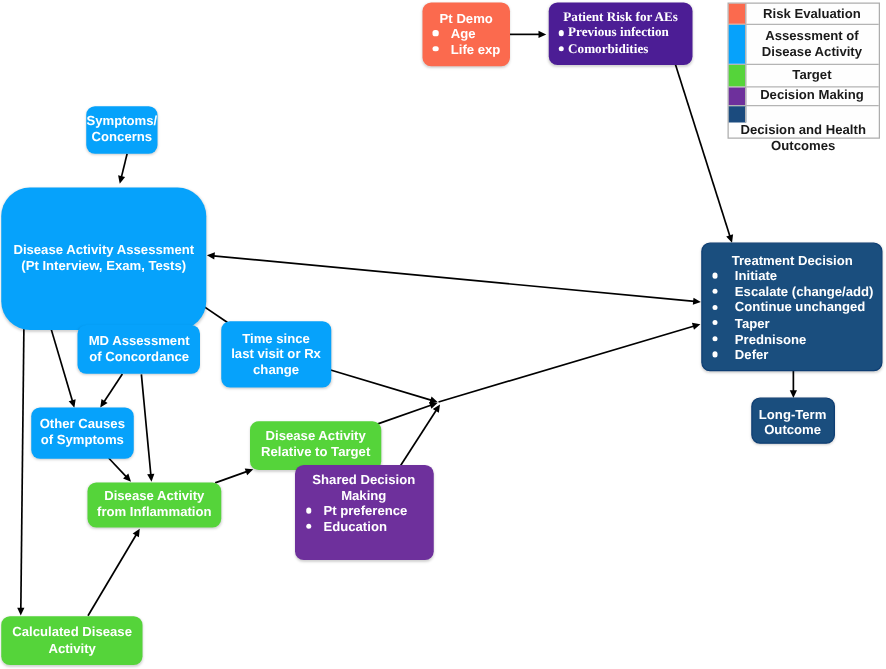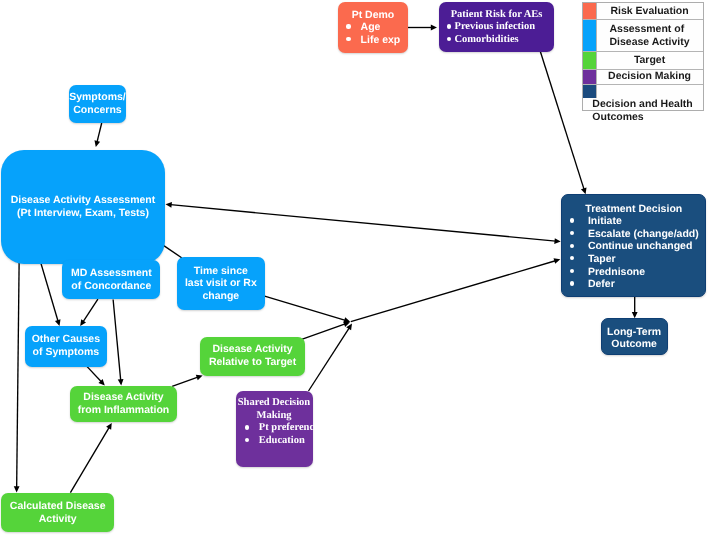--- a/index.html
+++ b/index.html
@@ -16,21 +16,21 @@
   .node .items li{position:relative;padding-left:var(--bgap,14.6px);white-space:nowrap;}
   .node .items li .dot{position:absolute;left:0.4px;top:50%;margin-top:-3.0px;
                        width:4.2px;height:4.2px;border-radius:50%;background:#ffffff;
                        font-size:0;line-height:0;}
   
   #legend{position:absolute;border:1px solid #adadad;box-sizing:border-box;background:#fefefe;}
   #legend .lrow{display:flex;align-items:stretch;box-sizing:border-box;
                 border-bottom:1px solid #b4b4b4;}
   #legend .lrow:last-child{border-bottom:none;}
   #legend .sw{width:13px;flex:0 0 13px;border-right:1px solid #b4b4b4;}
-  #legend .ltext{flex:1;text-align:left;font-weight:bold;font-size:10.5px;
+  #legend .ltext{flex:1;text-align:center;font-weight:bold;font-size:10.5px;
                  line-height:13.2px;color:#1a1a1a;display:flex;align-items:center;
                  justify-content:center;white-space:pre-line;padding:0;}
 </style>
 </head>
 <body>
 
 <div id="canvas">
   <svg class="edges" viewBox="0 0 709 535">
       <g>
         <path d="M407,27.5 L431.916,27.5" fill="none" stroke="#000000" stroke-width="1.35" stroke-linecap="butt"></path>
@@ -142,21 +142,21 @@
 of Symptoms</div>
   </div>
   <div class="node" style="left: 70px; top: 385.6px; width: 106.9px; height: 36.9px; background: rgb(85, 212, 58);">
     <div class="title">Disease Activity
 from Inflammation</div>
   </div>
   <div class="node" style="left: 200.4px; top: 337.4px; width: 104.3px; height: 38.9px; background: rgb(85, 212, 58); padding-bottom: 1.6px;">
     <div class="title">Disease Activity
 Relative to Target</div>
   </div>
-  <div class="node" style="left: 235.5px; top: 391px; width: 77px; height: 75.8px; background: rgb(110, 48, 156); padding-bottom: 13.6px; font-family: Liberation Serif, serif;">
+  <div class="node" style="left: 235.5px; top: 372px; width: 111px; height: 75.8px; background: rgb(110, 48, 156); padding-bottom: 13.6px;">
     <div class="title">Shared Decision
 Making</div>
     <ul class="items" style="padding-left: 8.7px;">
       <li><span class="dot"></span><span>Pt preference</span></li>
       <li><span class="dot"></span><span>Education</span></li>
     </ul>
   </div>
   <div class="node" style="left: 1.2px; top: 493.2px; width: 113px; height: 39.1px; background: rgb(85, 212, 58);">
     <div class="title">Calculated Disease
 Activity</div>

